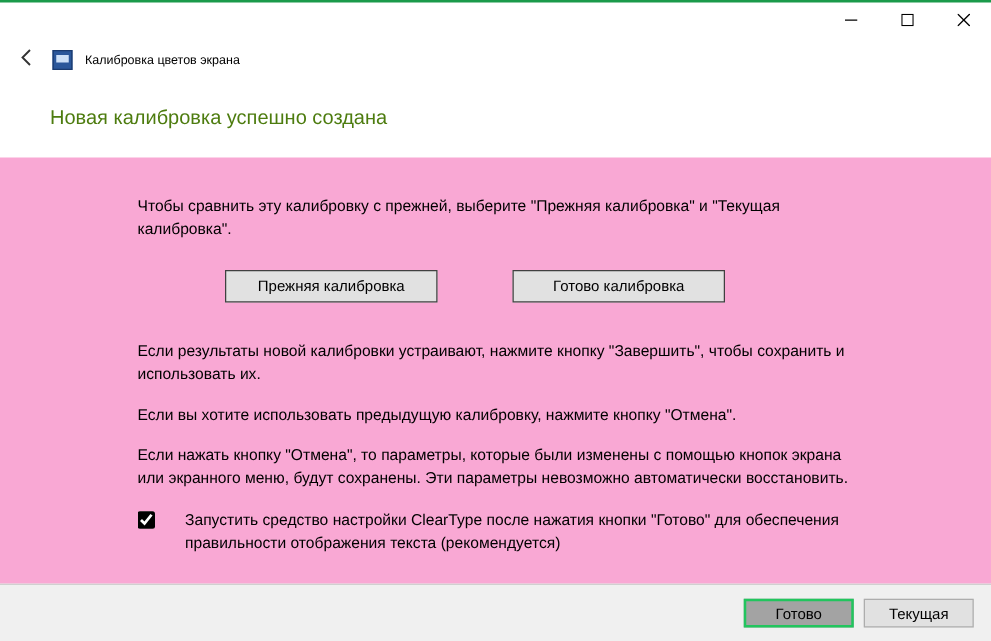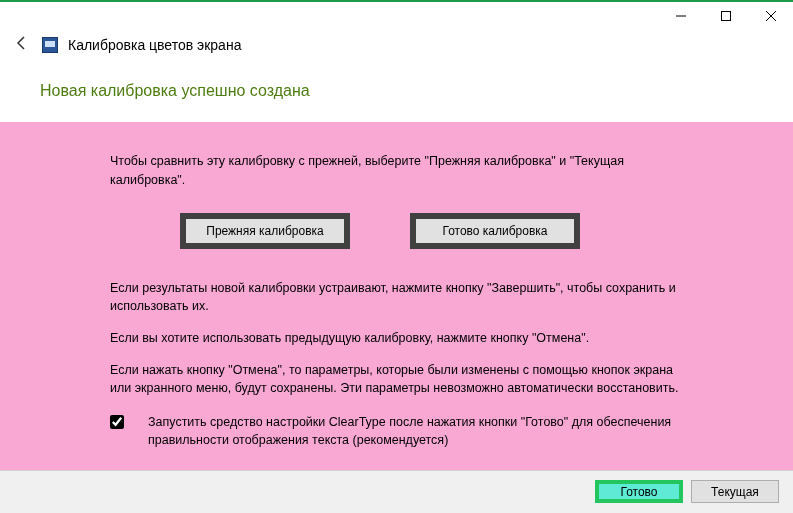--- a/index.html
+++ b/index.html
@@ -60,21 +60,21 @@
     position: relative;
     box-sizing: border-box;
   }
   .app-icon::after {
     content: "";
     position: absolute;
     left: 2px; top: 3px; right: 2px; height: 6px;
     background: #cde0f7;
   }
   .header-title {
-    font-size: 14px;
+    font-size: 10px;
     color: #000;
   }
   
   .heading-area {
     padding: 22px 0 22px 40px;
   }
   .heading {
     font-size: 16px;
     color: #4d7c0f;
   }
@@ -89,21 +89,21 @@
     box-sizing: border-box;
   }
   .para { margin-bottom: 14px; max-width: 580px; }
   .btn-row {
     display: flex;
     gap: 60px;
     margin: 24px 0 30px 70px;
   }
   .calib-btn {
     background: #e1e1e1;
-    border: 6px solid #404040;
+    border: 1px solid #404040;
     padding: 5px 0;
     width: 170px;
     text-align: center;
     font-size: 12px;
     font-family: inherit;
     cursor: pointer;
   }
   .check-row {
     display: flex;
     align-items: flex-start;
@@ -133,22 +133,22 @@
   .footer button {
     width: 88px;
     height: 23px;
     font-family: inherit;
     font-size: 12px;
     background: #e1e1e1;
     border: 1px solid #adadad;
     cursor: pointer;
   }
   .footer button.primary {
-    border: 4px solid #22c55e;
-    background: #5eead4;
+    border: 2px solid #22c55e;
+    background: #a3a3a3;
   }
 </style>
 </head>
 <body>
 
 <div class="window">
 
   <div class="titlebar">
     <div class="ctrl">
       <svg width="10" height="10">

